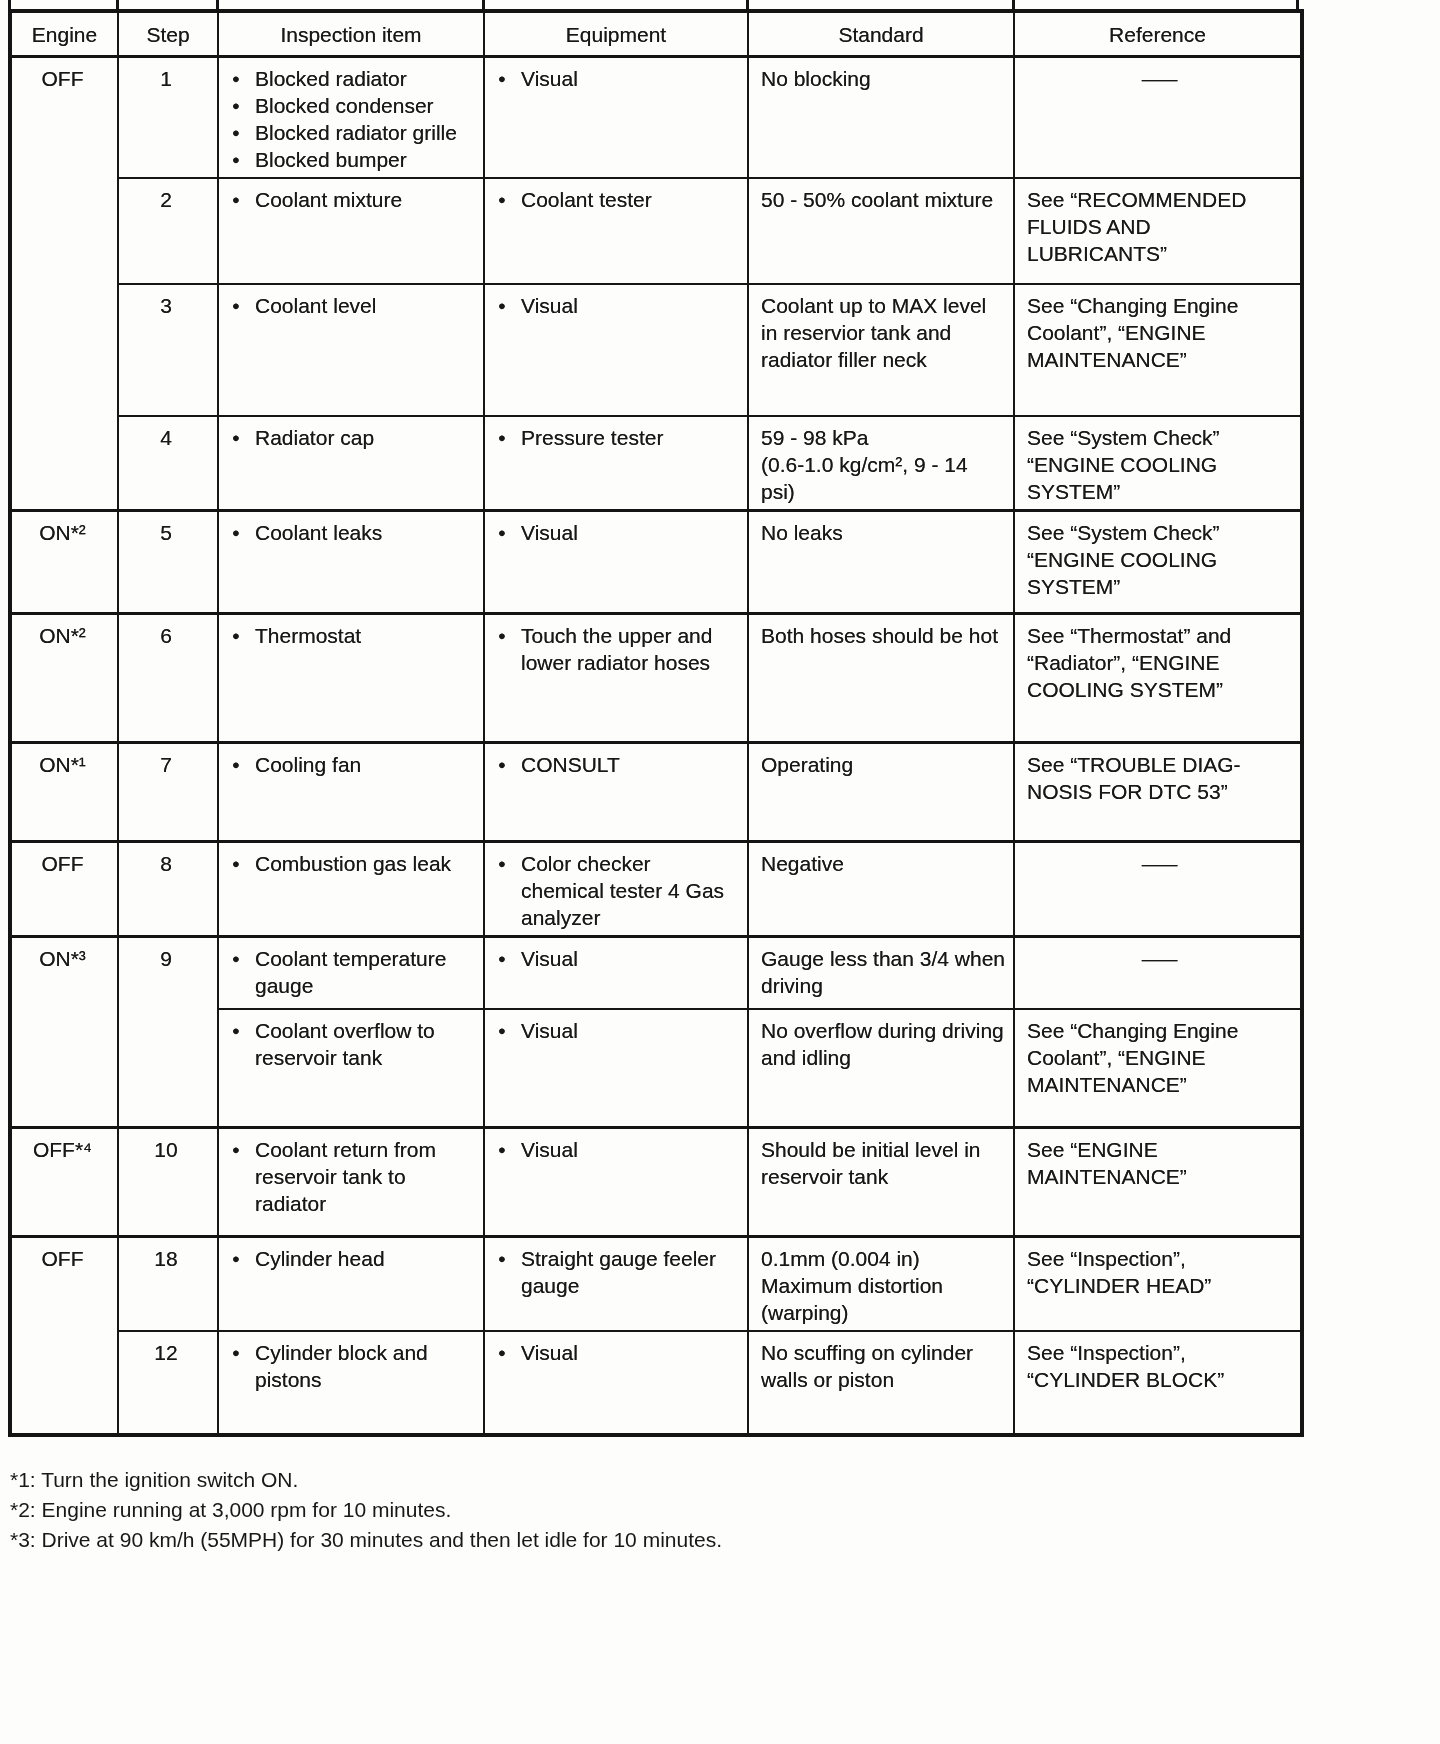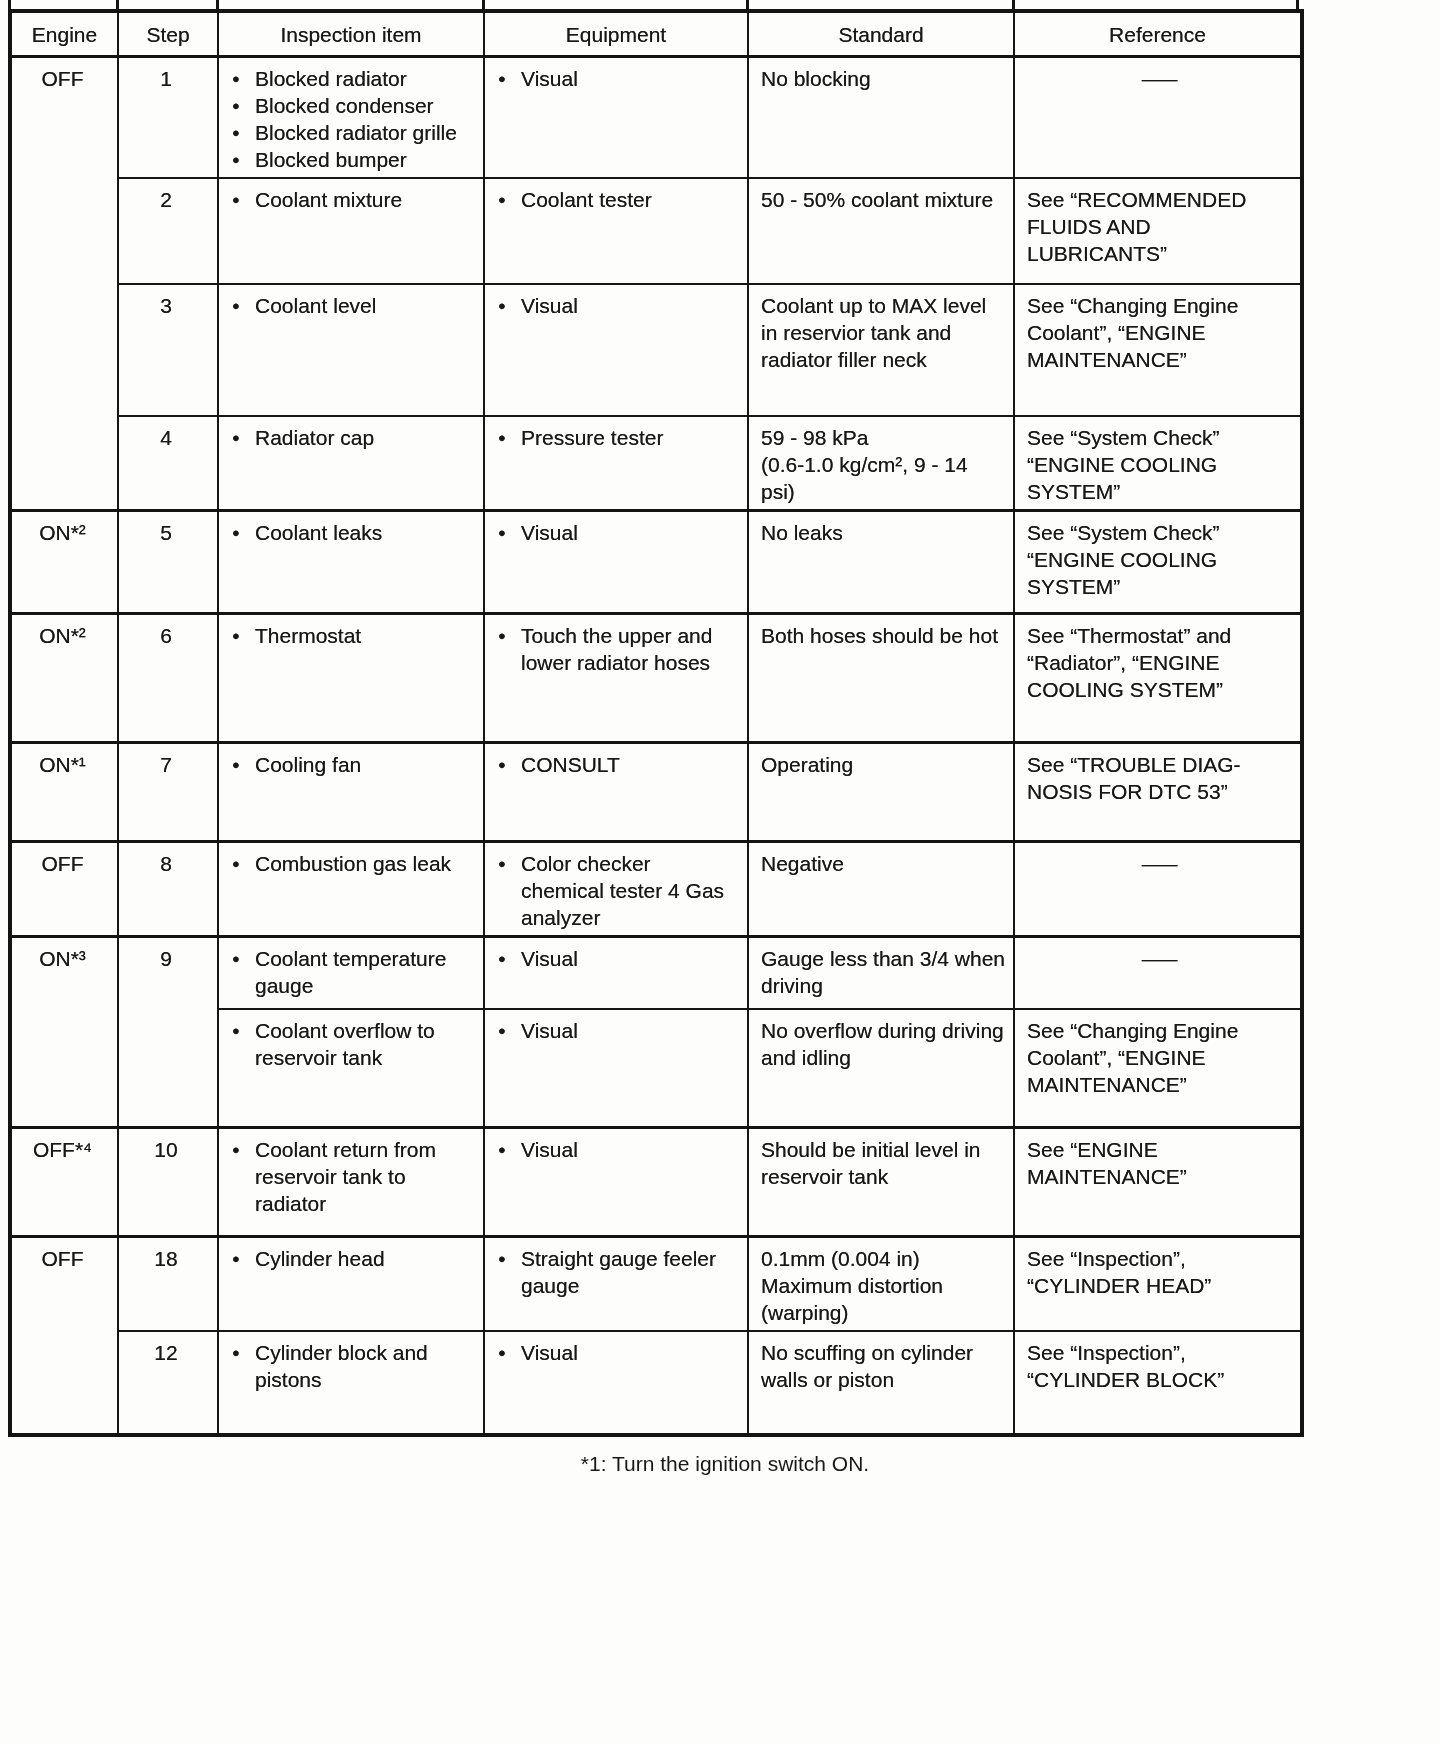--- a/index.html
+++ b/index.html
@@ -35,21 +35,21 @@
   tr.grp>td{border-top:3.5px solid #141414;}
   td.c-engine,td.c-step{text-align:center;padding-left:4px;padding-right:8px;}
   td.c-std{white-space:pre-line;}
   td.c-ref.dash-cell{text-align:center;}
   .dash{display:inline-block;transform:scaleX(1.7);transform-origin:center;}
   .li{position:relative;padding-left:24px;}
   .blt{
     position:absolute;left:1px;top:0;
     font-size:13px;line-height:27px;
   }
-  .footnotes{margin:12px 0 0 10px;line-height:30px;text-align:center;}
+  .footnotes{margin:28px 0 0 10px;line-height:30px;}
   .footnotes div{white-space:nowrap;}
 </style>
 </head>
 <body style="background: rgb(253, 253, 252); color: rgb(24, 24, 24);">
 
 <div class="page">
 
   <table class="spec">
     <colgroup>
       <col class="c1">
@@ -222,20 +222,22 @@
             <div class="li"><span class="blt">●</span><span>Visual</span></div>
           </td>
           <td class="c-std">No scuffing on cylinder walls or piston</td>
           <td class="c-ref">See “Inspection”, “CYLINDER BLOCK”</td>
         </tr>
       </tbody>
   </table>
 
   <div class="footnotes" id="footnotes">
       <div>*1: Turn the ignition switch ON.</div>
+      <div>*2: Engine running at 3,000 rpm for 10 minutes.</div>
+      <div>*3: Drive at 90 km/h (55MPH) for 30 minutes and then let idle for 10 minutes.</div>
     </div>
 
 <div class="scan-tick" style="left: 8px;"></div>
     <div class="scan-tick" style="left: 116px;"></div>
     <div class="scan-tick" style="left: 216px;"></div>
     <div class="scan-tick" style="left: 482px;"></div>
     <div class="scan-tick" style="left: 746px;"></div>
     <div class="scan-tick" style="left: 1012px;"></div>
     <div class="scan-tick" style="left: 1296px;"></div>
   </div>

